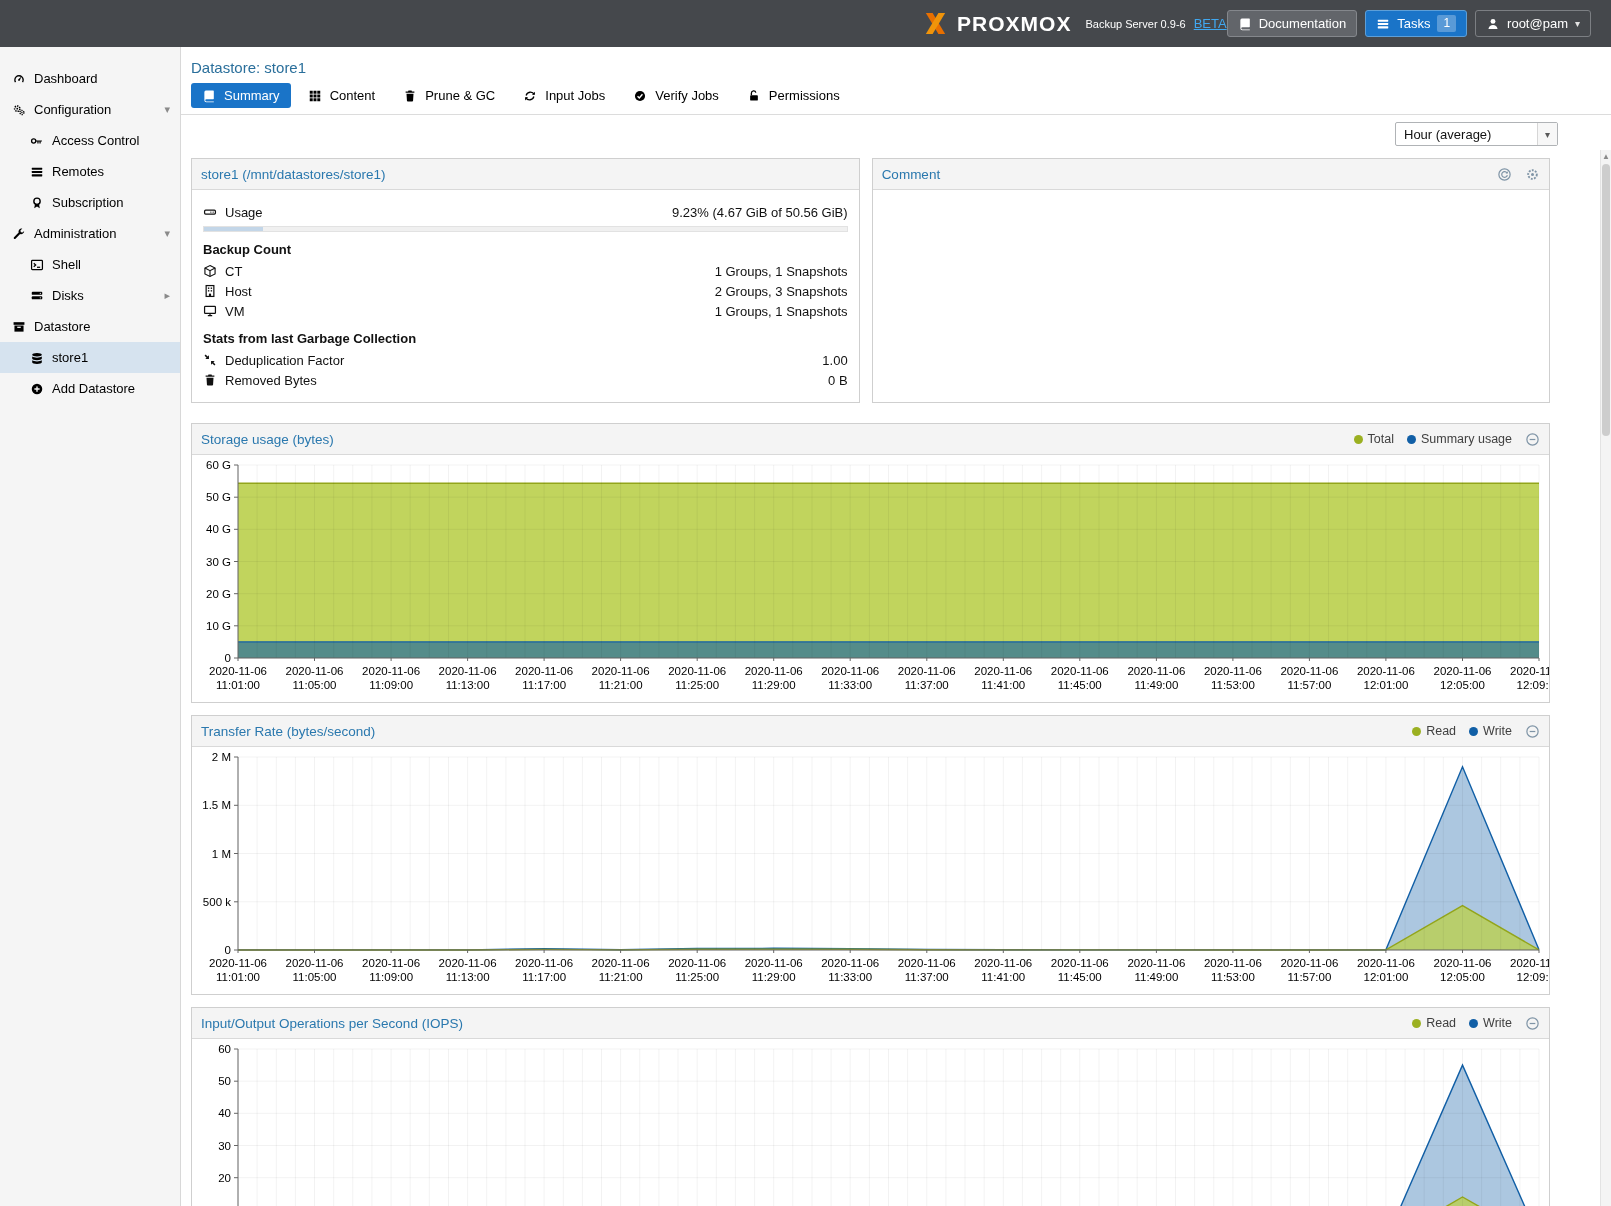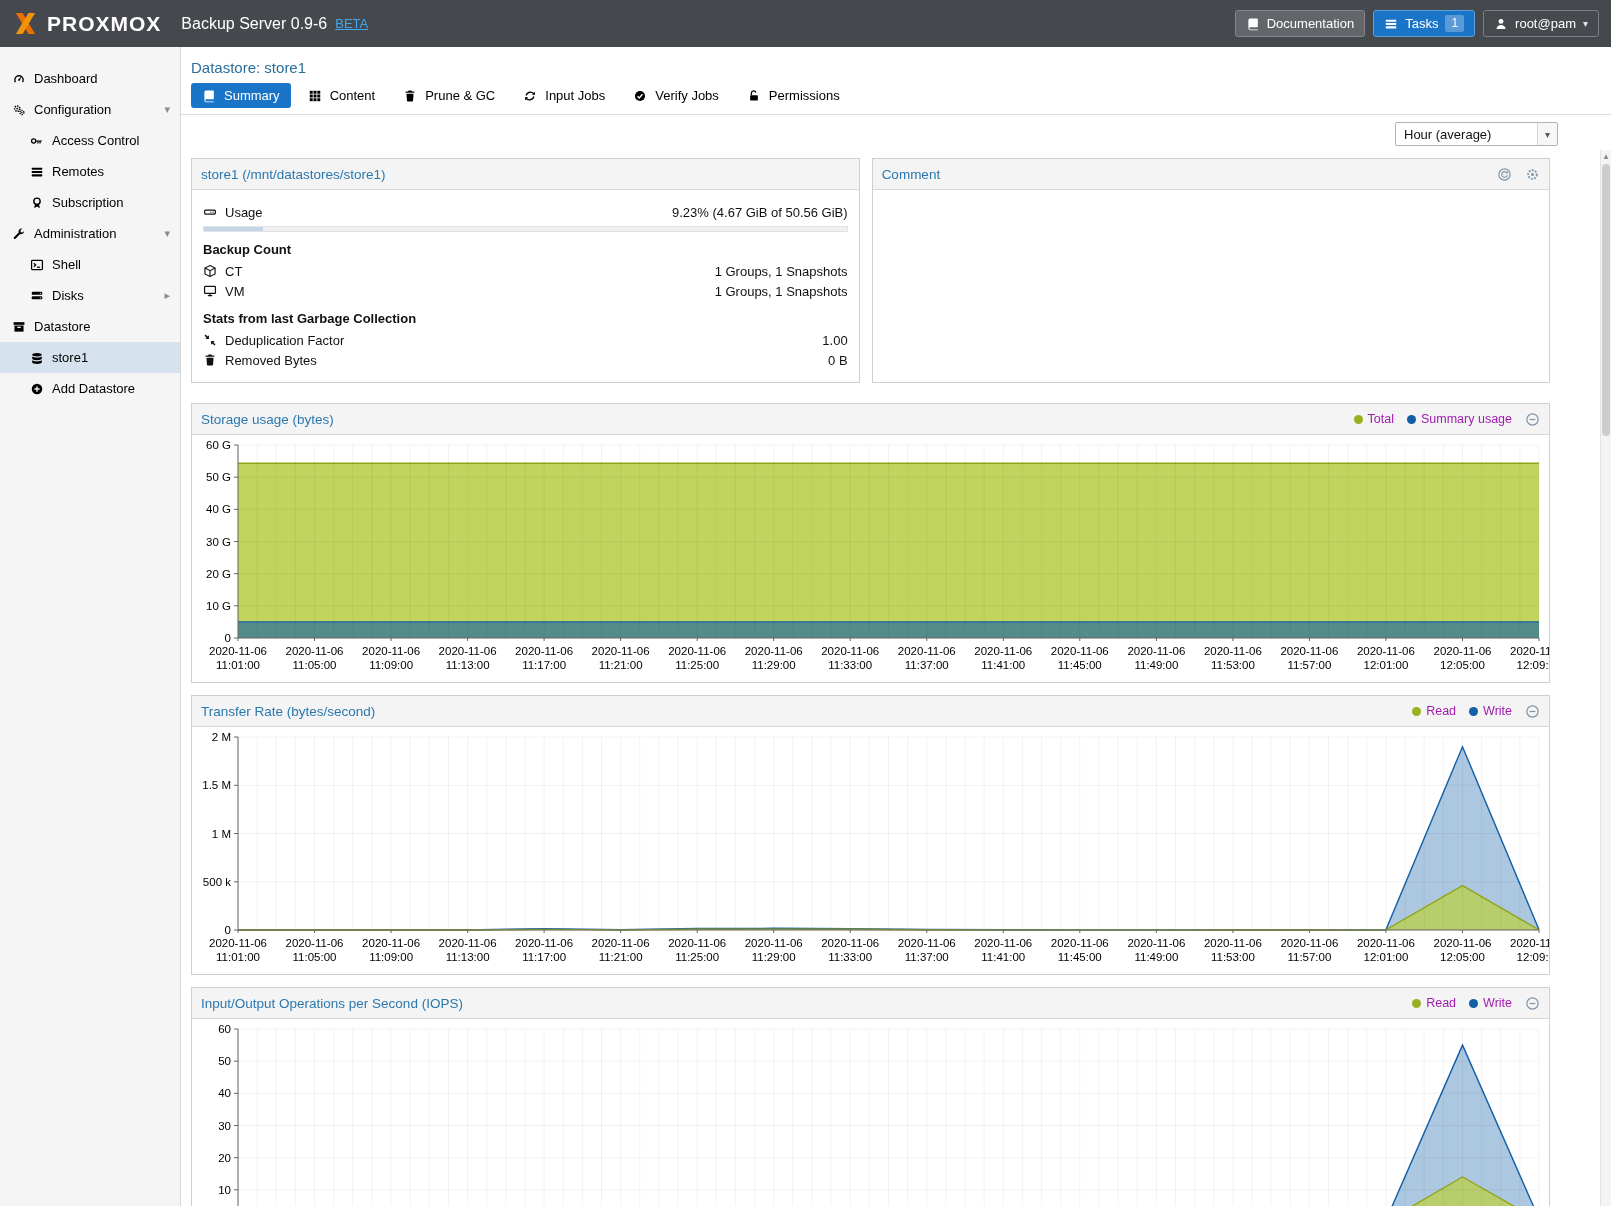--- a/index.html
+++ b/index.html
@@ -1,24 +1,24 @@
 <!DOCTYPE html>
 <html><head>
 <meta charset="utf-8">
 <style>
 *{box-sizing:border-box;margin:0;padding:0}
 html,body{width:1611px;height:1206px;overflow:hidden}
 body{font-family:"Liberation Sans",sans-serif;font-size:13px;color:#111;background:#fff}
 .app{width:1611px;height:1206px;overflow:hidden;position:relative;background:#fff}
 
-.topbar{height:47px;background:#45484c;display:flex;align-items:center;justify-content:space-between;padding:0 12px;color:#fff}
+.topbar{height:47px;background:#45484c;display:flex;align-items:center;justify-content:flex-end;padding:0 20px;color:#fff}
 .brand{display:flex;align-items:center;gap:8px}
 .logo svg{width:27px;height:27px;display:block}
 .brandname{font-size:21px;font-weight:bold;letter-spacing:1px;color:#fff}
-.product{font-size:16px;margin-left:12px}
+.product{font-size:11px;margin-left:6px}
 .beta{color:#41a8f0;font-weight:normal;text-decoration:underline;cursor:pointer;font-size:13px}
 .topbar-right{display:flex;gap:8px;align-items:center}
 .tb-btn{display:flex;align-items:center;gap:7px;height:27px;padding:0 10px;border-radius:3px;font-size:13px;color:#fff;border:1px solid transparent;cursor:pointer;background:transparent;font-family:inherit}
 .tb-btn.doc{background:#62656a;border-color:#84878c}
 .tb-btn.tasks{background:#1a74c8;border-color:#5d9fd8}
 .tb-btn.user{background:#46494d;border-color:#7c7f83}
 .badge{background:rgba(255,255,255,.28);border-radius:2px;padding:0 6px;font-size:12px;line-height:17px}
 .caret{font-size:10px;color:#e3e3e3}
 .icon svg{width:14px;height:14px;display:block}
 
@@ -37,21 +37,21 @@
 .combo{width:163px;height:24px;border:1px solid #b0b3b6;border-radius:2px;background:#fff;display:flex;align-items:center;justify-content:space-between;padding-left:8px;cursor:pointer}
 .combo-arrow{width:20px;height:100%;display:flex;align-items:center;justify-content:center;color:#5a5a5a;font-size:10px;border-left:1px solid #d6d6d6;background:#f7f7f7}
 .panels{padding:5px 61px 0 10px;display:flex;flex-direction:column;gap:20px;overflow:hidden}
 .row1{display:flex;gap:12px;height:280px}
 .panel{border:1px solid #cfcfcf;background:#fff;display:flex;flex-direction:column}
 .panel.left{width:49.2%}
 .panel.comment{flex:1}
 .p-head{height:31px;background:#f4f4f4;border-bottom:1px solid #d9d9d9;display:flex;align-items:center;justify-content:space-between;padding:0 9px;flex:none}
 .p-title{color:#2a78ae;font-size:13.5px}
 .head-right{display:flex;align-items:center;gap:13px}
-.legend-item{display:flex;align-items:center;gap:5px;font-size:12.5px;color:#a21caf;cursor:pointer}
+.legend-item{display:flex;align-items:center;gap:5px;font-size:12.5px;color:#404040;cursor:pointer}
 .dot{width:9px;height:9px;border-radius:50%}
 .tool{color:#7f94a6;cursor:pointer}
 .tool svg{width:15px;height:15px;display:block}
 .p-body{flex:1;padding:12px 11px;overflow:hidden}
 .kv{display:flex;align-items:center;gap:8px;padding:2.5px 0;font-size:13px}
 .kv .val{margin-left:auto}
 .progress{height:6px;background:#f0f0f0;border:1px solid #e2e2e2;margin:4px 0 6px}
 .progress .fill{height:100%;background:#c3d6e8}
 .sect{font-weight:bold;margin:10px 0 4px}
 .chart-panel .p-body{padding:0}
@@ -331,20 +331,36 @@
               <div id="backup-rows">
                   <div class="kv">
                     <span class="icon">
                       <svg viewBox="0 0 16 16">
                         <path fill="none" stroke="currentColor" stroke-width="1.3" d="M8 1.8 13.8 4.7v6.6L8 14.2 2.2 11.3V4.7z"></path>
                         <path fill="none" stroke="currentColor" stroke-width="1.3" d="M2.2 4.7 8 7.6l5.8-2.9M8 7.6v6.6"></path>
                       </svg>
                     </span>
                     <span>CT</span>
                     <span class="val">1 Groups, 1 Snapshots</span>
+                  </div>
+                  <div class="kv">
+                    <span class="icon">
+                      <svg viewBox="0 0 16 16">
+                        <rect x="3.6" y="1.8" width="8.8" height="12.4" fill="none" stroke="currentColor" stroke-width="1.4"></rect>
+                        <g fill="currentColor">
+                          <rect x="5.6" y="4" width="1.6" height="1.6"></rect>
+                          <rect x="8.8" y="4" width="1.6" height="1.6"></rect>
+                          <rect x="5.6" y="7" width="1.6" height="1.6"></rect>
+                          <rect x="8.8" y="7" width="1.6" height="1.6"></rect>
+                          <rect x="6.8" y="11" width="2.4" height="3.2"></rect>
+                        </g>
+                      </svg>
+                    </span>
+                    <span>Host</span>
+                    <span class="val">2 Groups, 3 Snapshots</span>
                   </div>
                   <div class="kv">
                     <span class="icon">
                       <svg viewBox="0 0 16 16">
                         <rect x="1.8" y="2.8" width="12.4" height="8" rx=".8" fill="none" stroke="currentColor" stroke-width="1.4"></rect>
                         <path d="M5.5 13.4h5M8 10.8v2.6" stroke="currentColor" stroke-width="1.4"></path>
                       </svg>
                     </span>
                     <span>VM</span>
                     <span class="val">1 Groups, 1 Snapshots</span>

